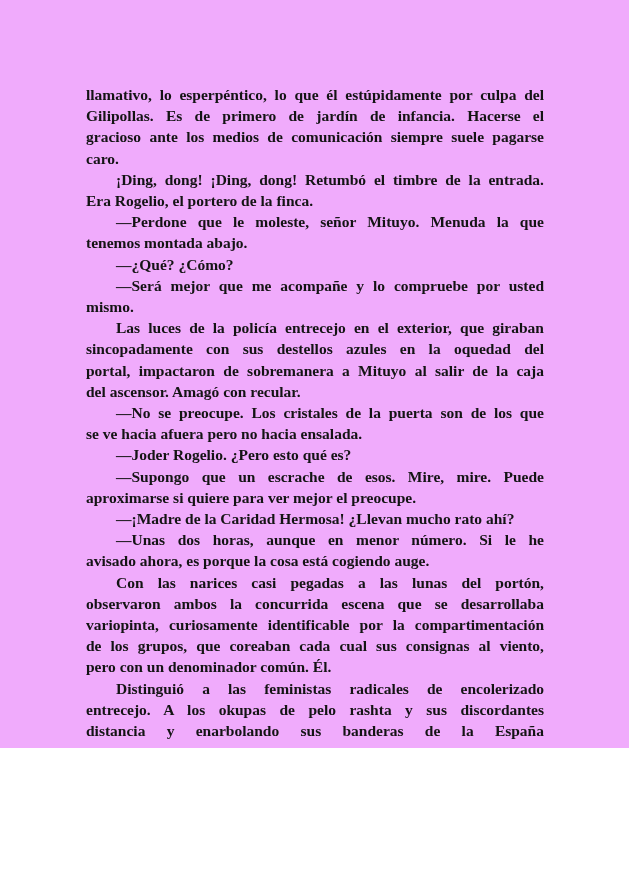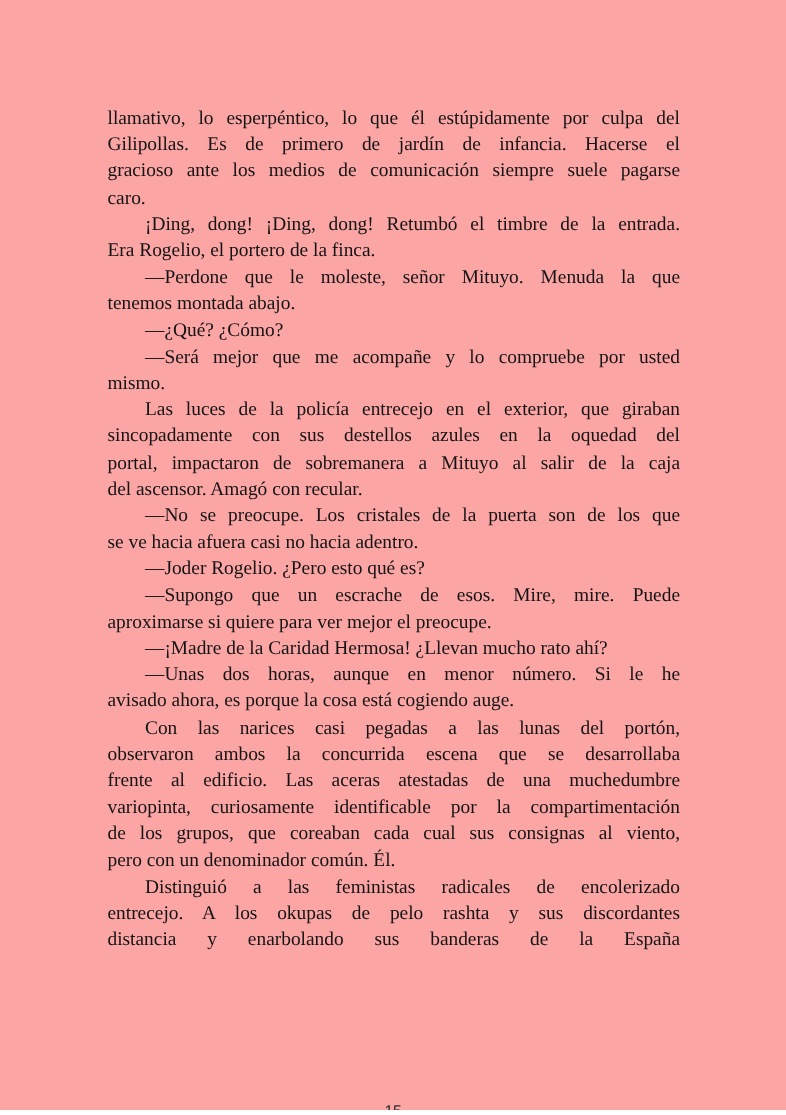--- a/index.html
+++ b/index.html
@@ -3,23 +3,24 @@
 <meta charset="utf-8">
 <style>
   html, body { margin: 0; padding: 0; }
   body {
     width: 629px; height: 892px;
     background: #ffffff;
     font-family: "Liberation Serif", "DejaVu Serif", serif;
   }
   .page {
     position: relative;
-    width: 629px; height: 888px;
-    background: #fca5a5;
+    width: 629px; height: 748px;
+    background: #f0abfc;
     overflow: hidden;
+    font-weight: bold;
   }
   .text-block {
     position: absolute;
     left: 86px; top: 84px;
     width: 458px;
     font-size: 15.5px;
     line-height: 21.2px;
     color: #141414;
   }
   .line {
@@ -59,30 +60,29 @@
       <div class="line indent">—Perdone que le moleste, señor Mituyo. Menuda la que</div>
       <div class="line end">tenemos montada abajo.</div>
       <div class="line indent end">—¿Qué? ¿Cómo?</div>
       <div class="line indent">—Será mejor que me acompañe y lo compruebe por usted</div>
       <div class="line end">mismo.</div>
       <div class="line indent">Las luces de la policía entrecejo en el exterior, que giraban</div>
       <div class="line">sincopadamente con sus destellos azules en la oquedad del</div>
       <div class="line">portal, impactaron de sobremanera a Mituyo al salir de la caja</div>
       <div class="line end">del ascensor. Amagó con recular.</div>
       <div class="line indent">—No se preocupe. Los cristales de la puerta son de los que</div>
-      <div class="line end">se ve hacia afuera casi no hacia adentro.</div>
+      <div class="line end">se ve hacia afuera pero no hacia ensalada.</div>
       <div class="line indent end">—Joder Rogelio. ¿Pero esto qué es?</div>
       <div class="line indent">—Supongo que un escrache de esos. Mire, mire. Puede</div>
       <div class="line end">aproximarse si quiere para ver mejor el preocupe.</div>
       <div class="line indent end">—¡Madre de la Caridad Hermosa! ¿Llevan mucho rato ahí?</div>
       <div class="line indent">—Unas dos horas, aunque en menor número. Si le he</div>
       <div class="line end">avisado ahora, es porque la cosa está cogiendo auge.</div>
       <div class="line indent">Con las narices casi pegadas a las lunas del portón,</div>
       <div class="line">observaron ambos la concurrida escena que se desarrollaba</div>
-      <div class="line">frente al edificio. Las aceras atestadas de una muchedumbre</div>
       <div class="line">variopinta, curiosamente identificable por la compartimentación</div>
       <div class="line">de los grupos, que coreaban cada cual sus consignas al viento,</div>
       <div class="line end">pero con un denominador común. Él.</div>
       <div class="line indent">Distinguió a las feministas radicales de encolerizado</div>
       <div class="line">entrecejo. A los okupas de pelo rashta y sus discordantes</div>
       <div class="line">distancia y enarbolando sus banderas de la España</div>
     </div>
   <div class="page-number">15</div>
 </div>
 

